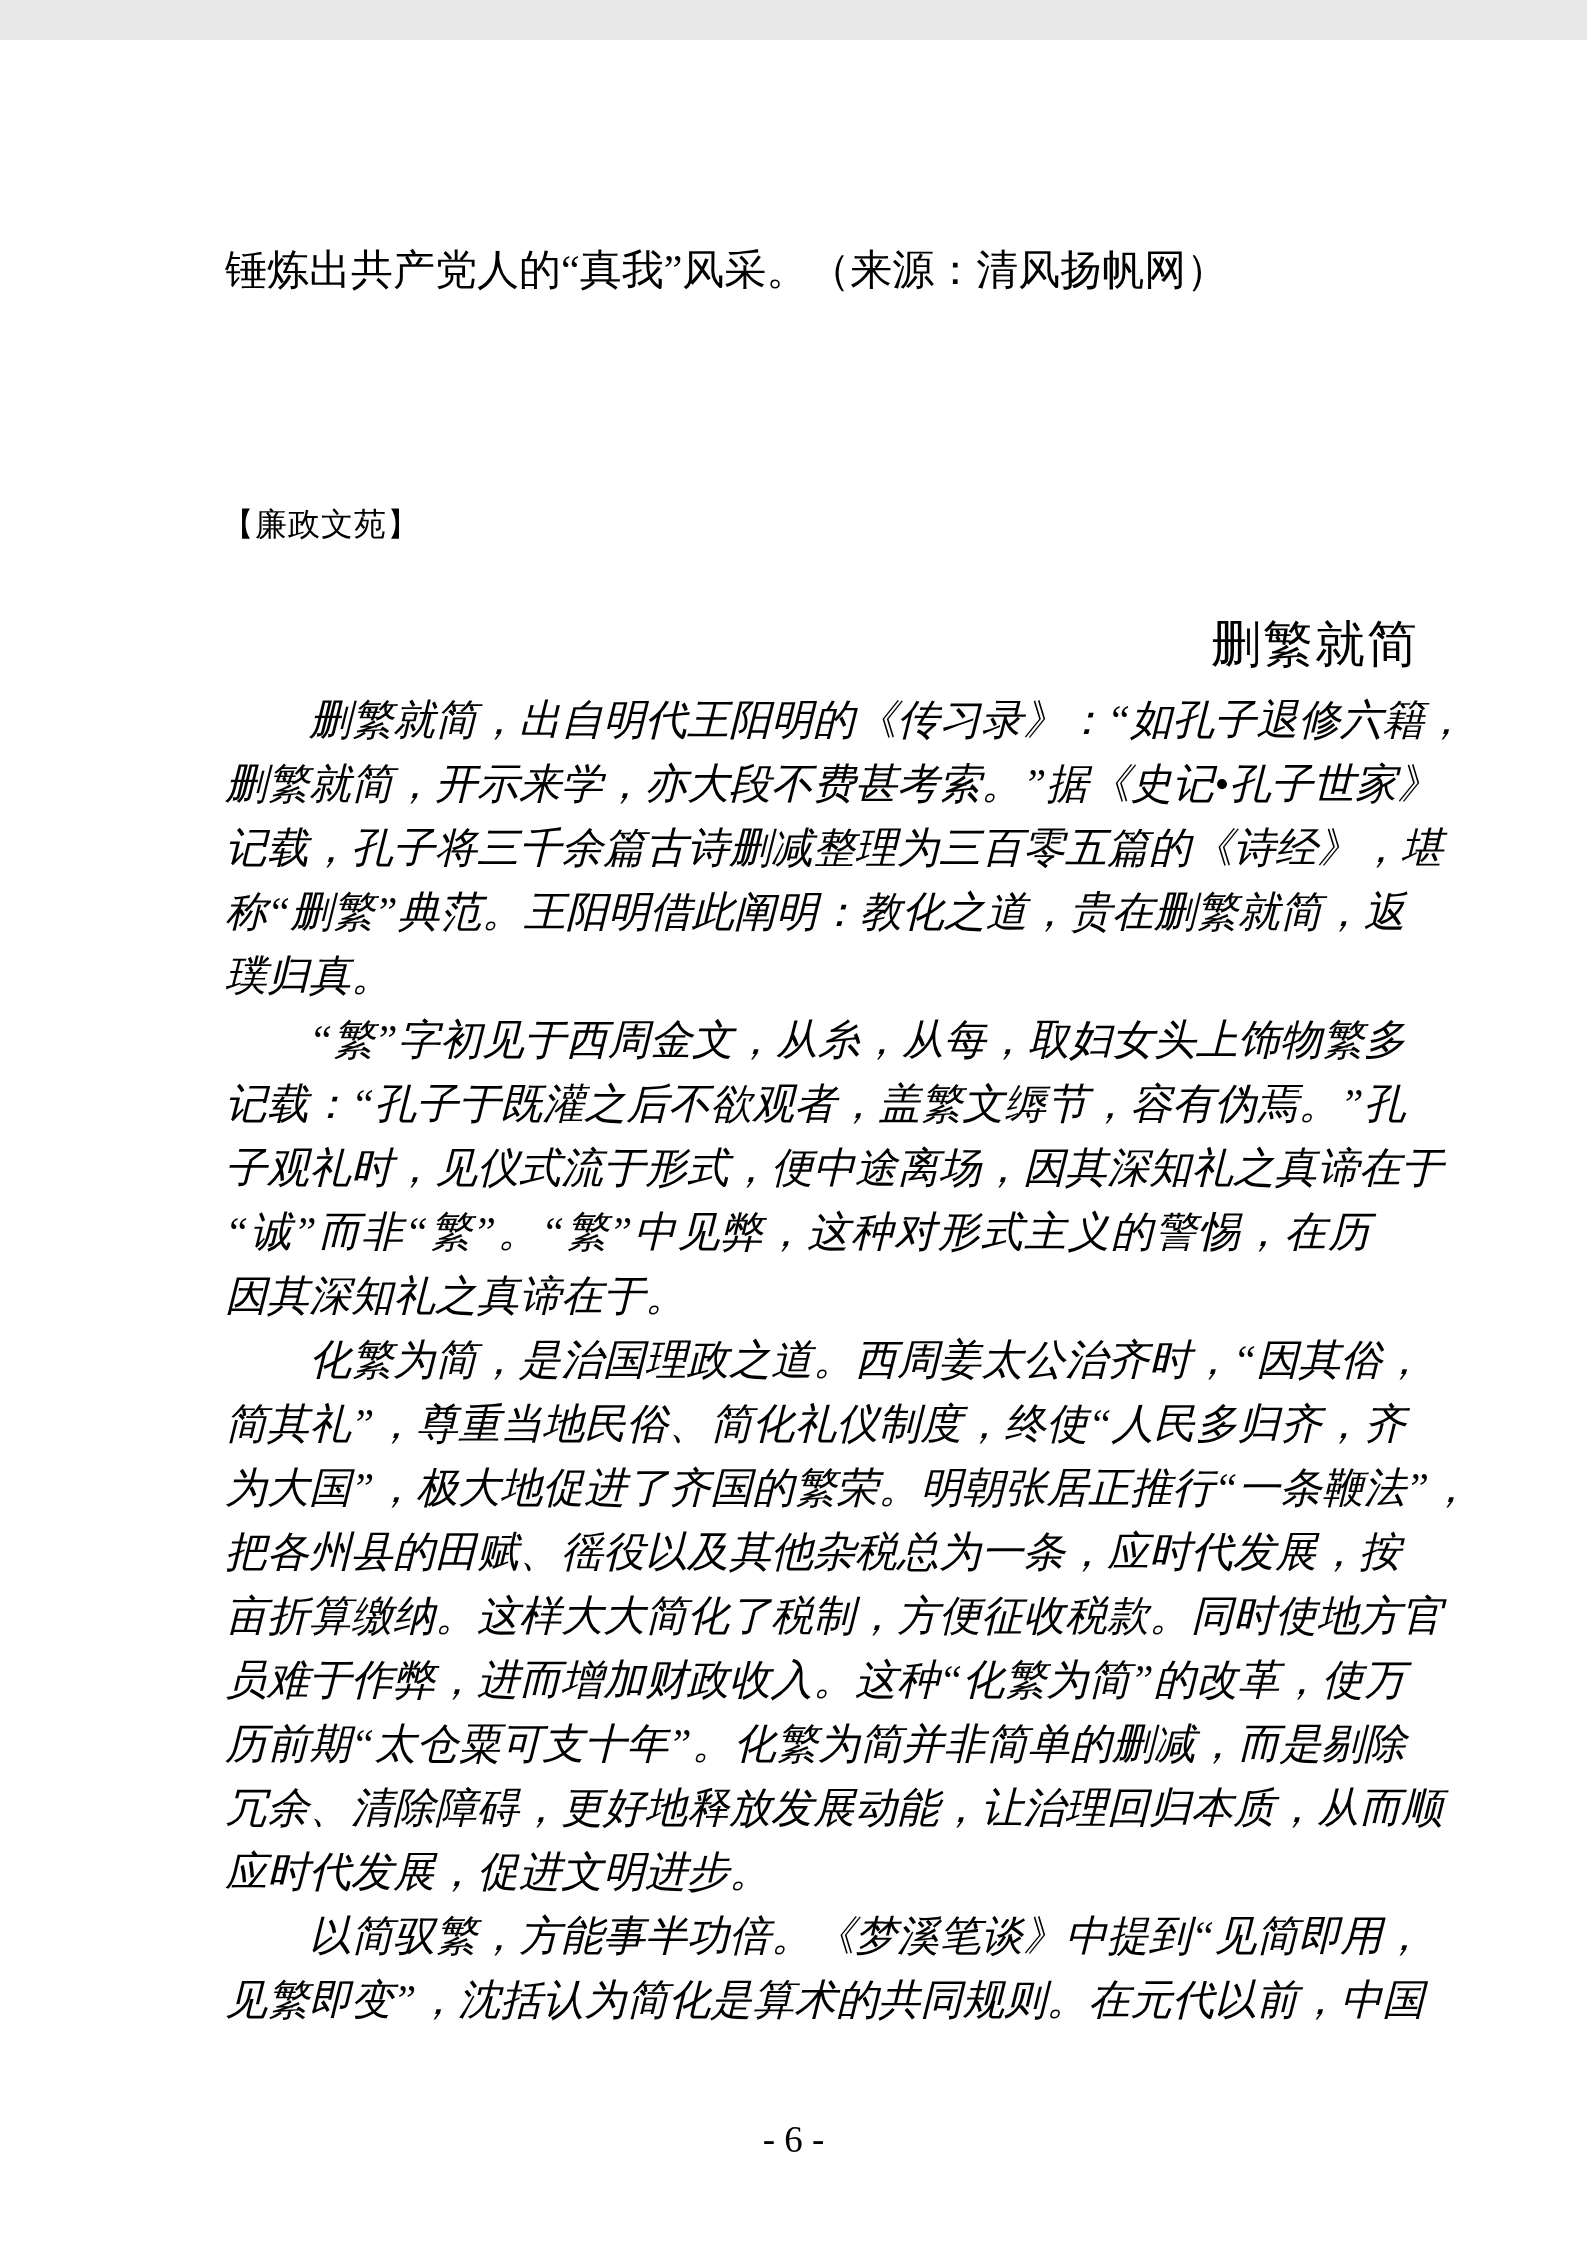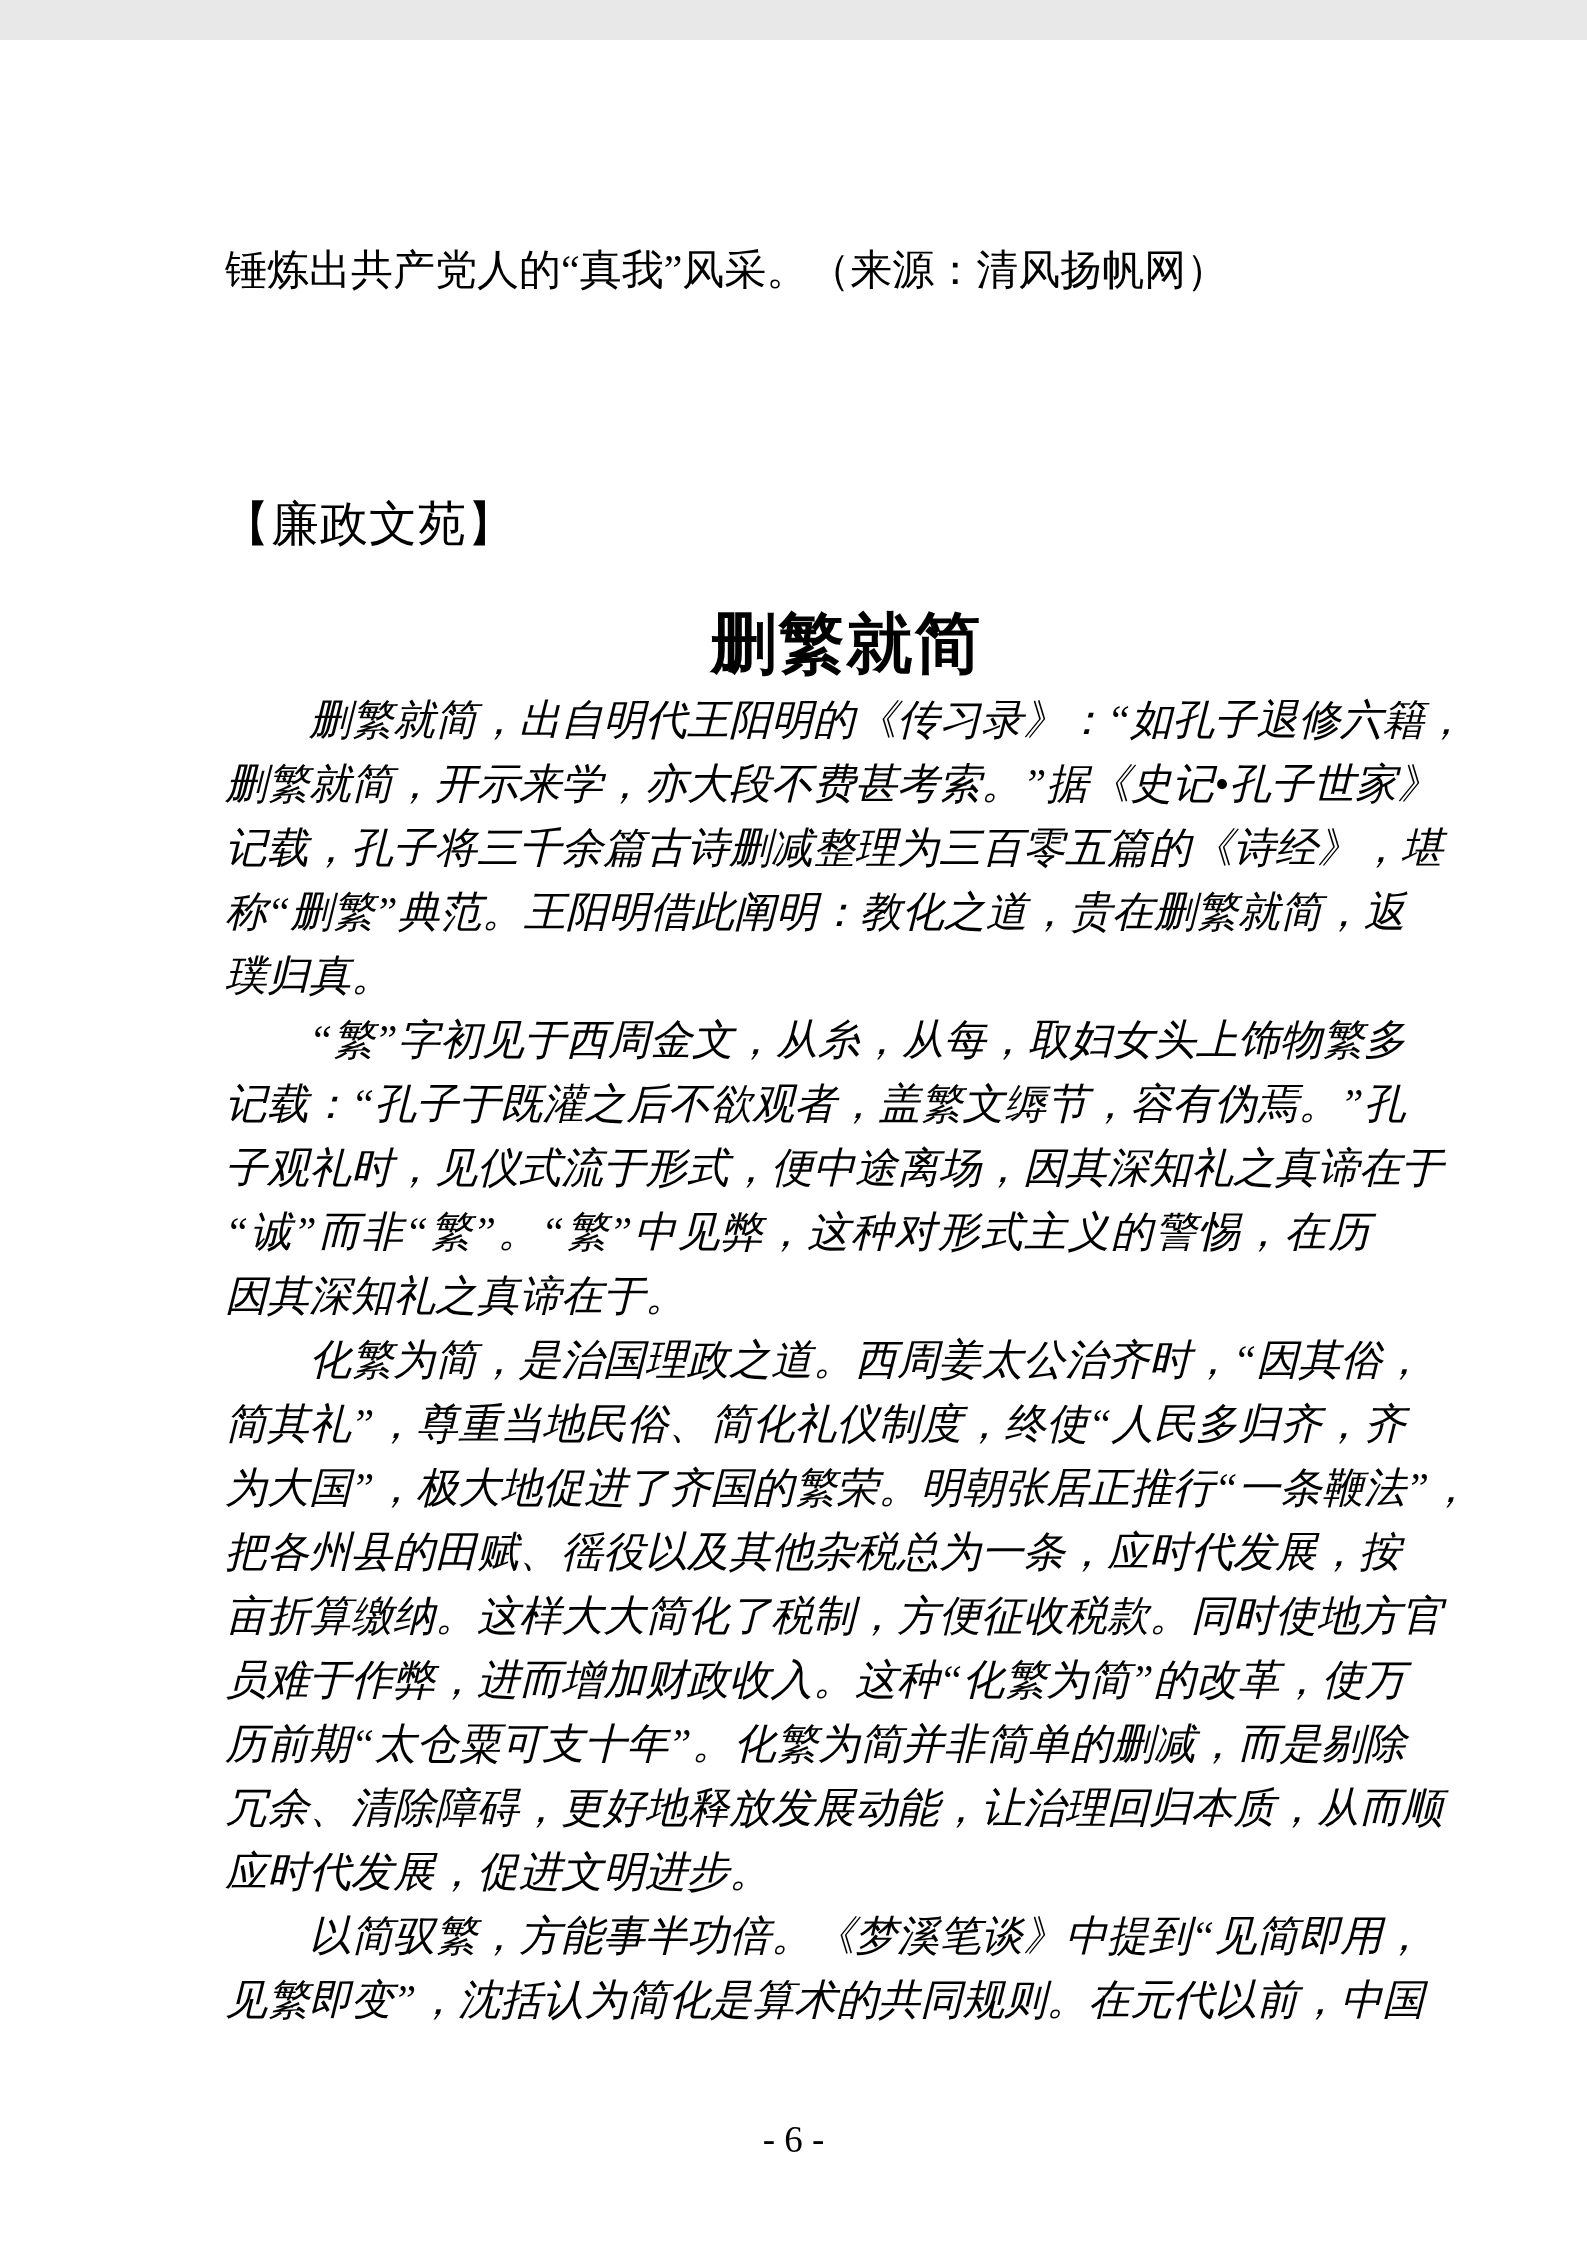--- a/index.html
+++ b/index.html
@@ -19,32 +19,32 @@
     top: 198px;
     width: 1145px;
     font-size: 42px;
     line-height: 64px;
     white-space: nowrap;
   }
   .section-header {
     position: absolute;
     left: 222px;
     top: 452px;
-    font-size: 48px;
+    font-size: 32px;
     line-height: 64px;
     letter-spacing: 1px;
   }
   .article-title {
     position: absolute;
     left: 225px;
     top: 568px;
     width: 1145px;
-    text-align: center;
-    font-size: 66px;
-    font-weight: bold;
+    text-align: right;
+    font-size: 50px;
+    font-weight: normal;
     line-height: 72px;
   }
   .article-title .title-inner {
     position: relative;
     left: 49px;
     letter-spacing: 2px;
   }
   .article-body {
     position: absolute;
     left: 225px;

